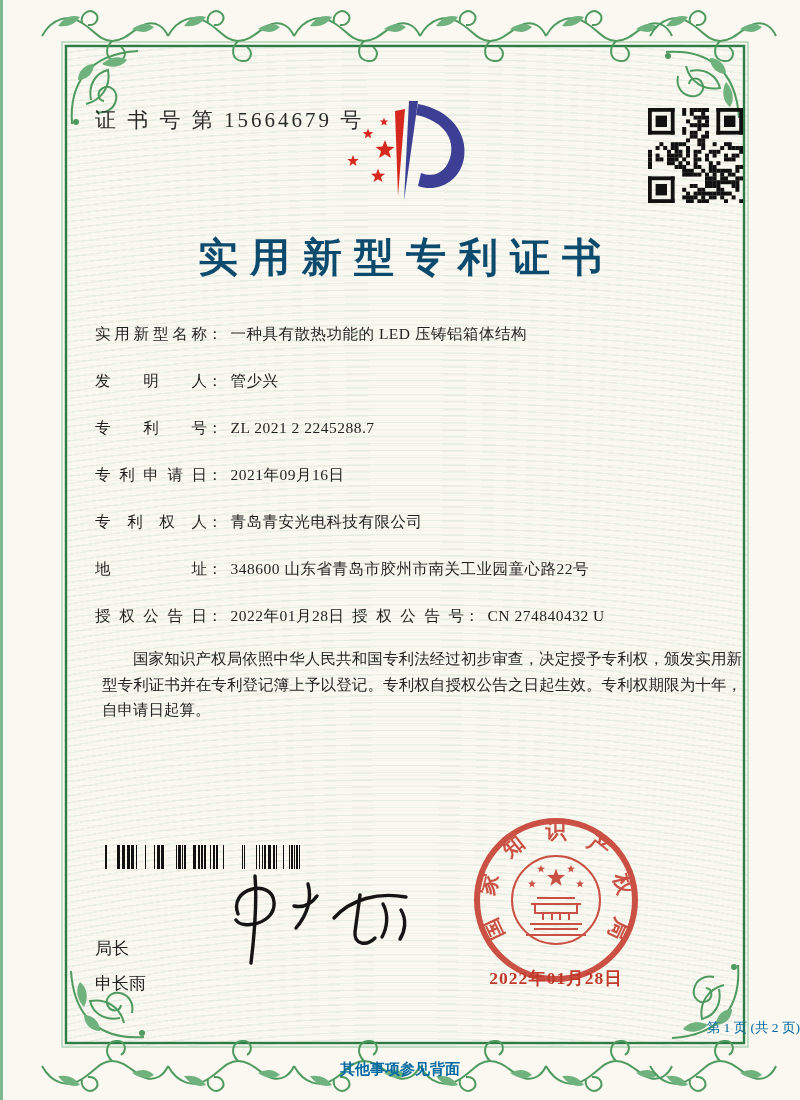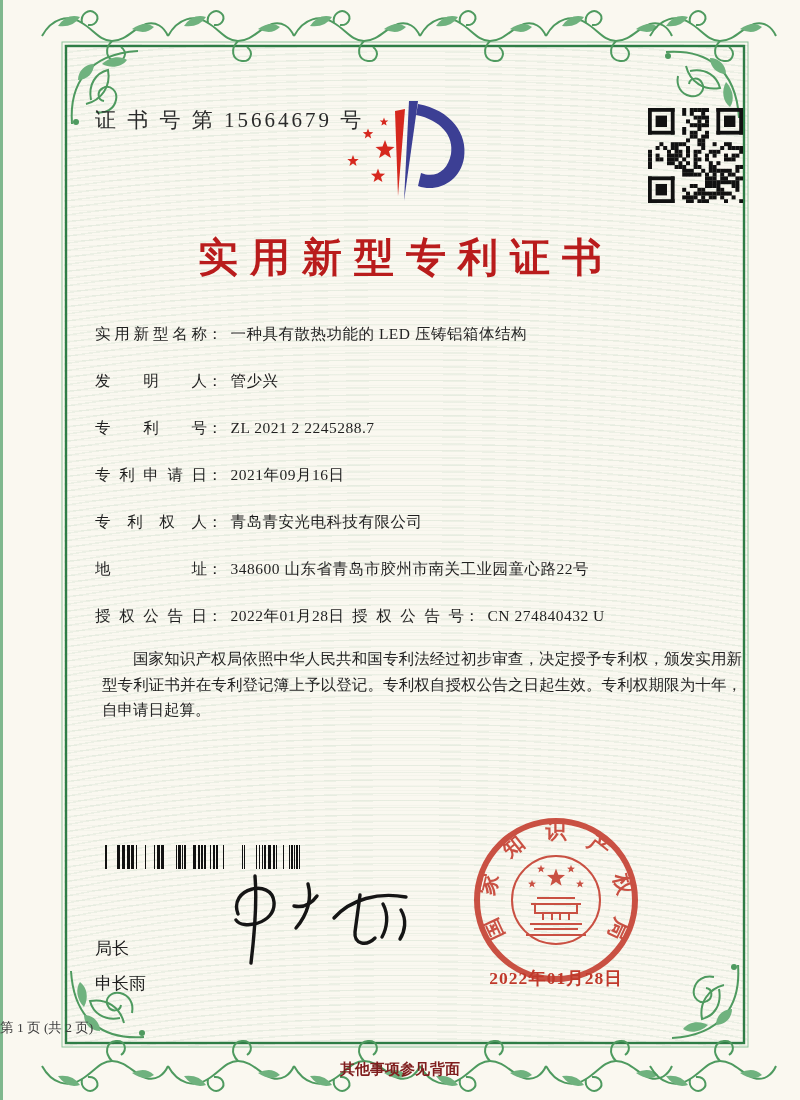--- a/index.html
+++ b/index.html
@@ -16,43 +16,43 @@
       repeating-linear-gradient(0deg, rgba(140,180,150,.06) 0 1px, transparent 1px 5px);
     pointer-events:none;
   }
   .edge-strip{position:absolute;left:0;top:0;width:3px;height:1100px;background:#7fb88e;}
   svg.layer{position:absolute;left:0;top:0;pointer-events:none;}
   .cert-no{position:absolute;left:95px;top:106px;font-size:21px;letter-spacing:3px;color:#2a2a2a;}
   .logo{position:absolute;left:338px;top:96px;}
   .qr{position:absolute;left:648px;top:108px;}
   .title{
     position:absolute;left:0;top:230px;width:100%;text-align:center;
-    font-size:40px;font-weight:bold;letter-spacing:12px;text-indent:12px;color:#b91c1c;
+    font-size:40px;font-weight:bold;letter-spacing:12px;text-indent:12px;color:#0c4a6e;
   }
   .fields{position:absolute;left:95px;top:324px;width:625px;font-size:15.5px;color:#1f1f1f;}
   .field-row{position:relative;height:47px;white-space:nowrap;}
   .field-label{display:inline-flex;justify-content:space-between;width:112px;vertical-align:top;}
   .field-colon{display:inline-block;margin-right:8px;}
   .field-value{letter-spacing:.5px;}
   .field-col2{position:absolute;left:257px;top:0;}
   .body-text{
     position:absolute;left:102px;top:646px;width:640px;
     font-size:15.5px;line-height:25.5px;text-align:justify;color:#242424;
   }
   .body-text p{margin:0;text-indent:2em;}
   .barcode{position:absolute;left:105px;top:845px;}
   .signer{position:absolute;left:95px;top:931px;font-size:17px;line-height:35px;color:#202020;}
   .signature{position:absolute;left:208px;top:870px;}
   .seal{position:absolute;left:470px;top:814px;}
   .seal-date{
     position:absolute;left:466px;top:966px;width:180px;text-align:center;
     font-size:17.5px;letter-spacing:1px;color:#c0392b;font-weight:bold;
   }
-  .page-info{position:absolute;left:0;top:1019px;width:100%;text-align:left;font-size:13.5px;color:#404040;}
-  .back-note{position:absolute;left:0;top:1060px;width:100%;text-align:center;font-size:15px;font-weight:bold;color:#7f1d1d;}
+  .page-info{position:absolute;left:0;top:1019px;width:100%;text-align:right;font-size:13.5px;color:#0369a1;}
+  .back-note{position:absolute;left:0;top:1060px;width:100%;text-align:center;font-size:15px;font-weight:bold;color:#0369a1;}
 </style>
 </head>
 <body>
 
 <div class="page">
 
   <div class="edge-strip"></div>
 
   <svg class="layer" width="800" height="1100" viewBox="0 0 800 1100">
     <defs>

